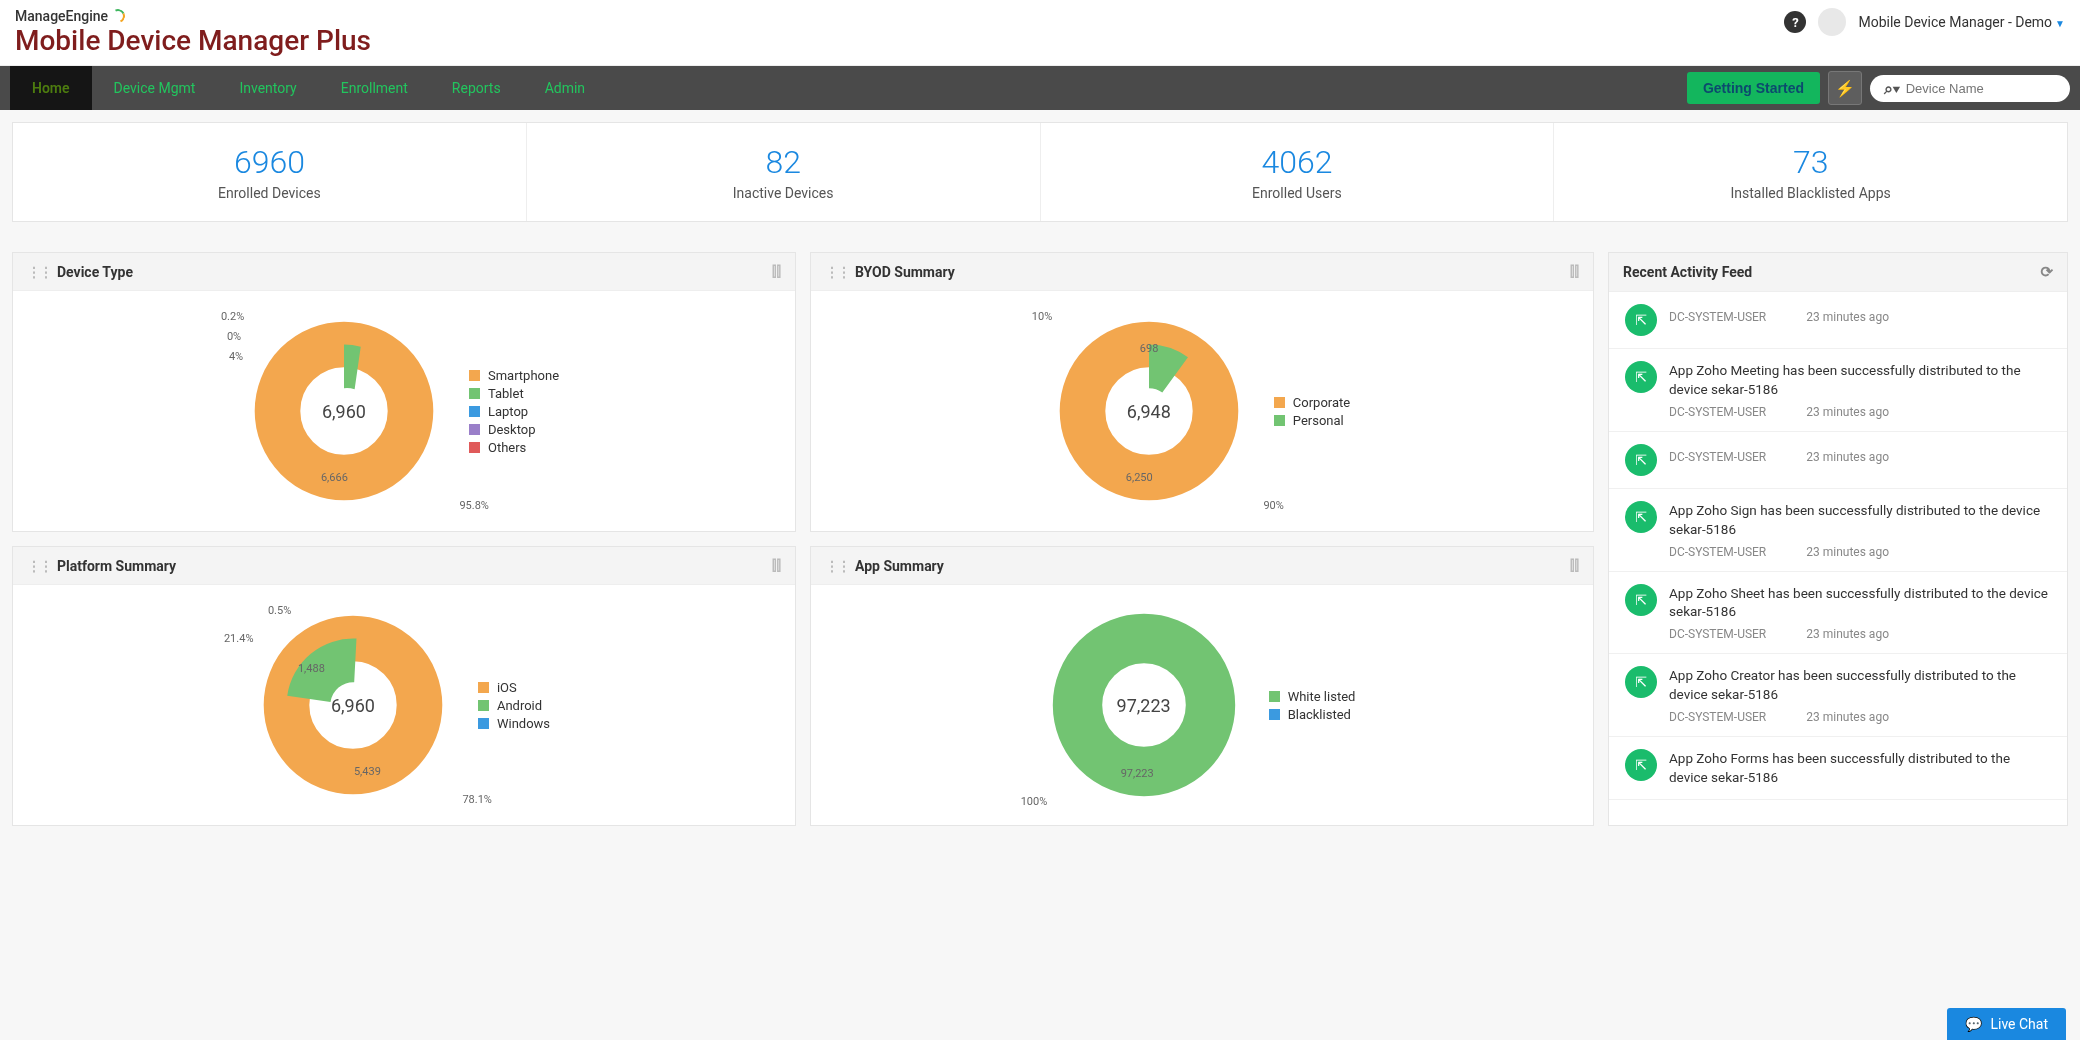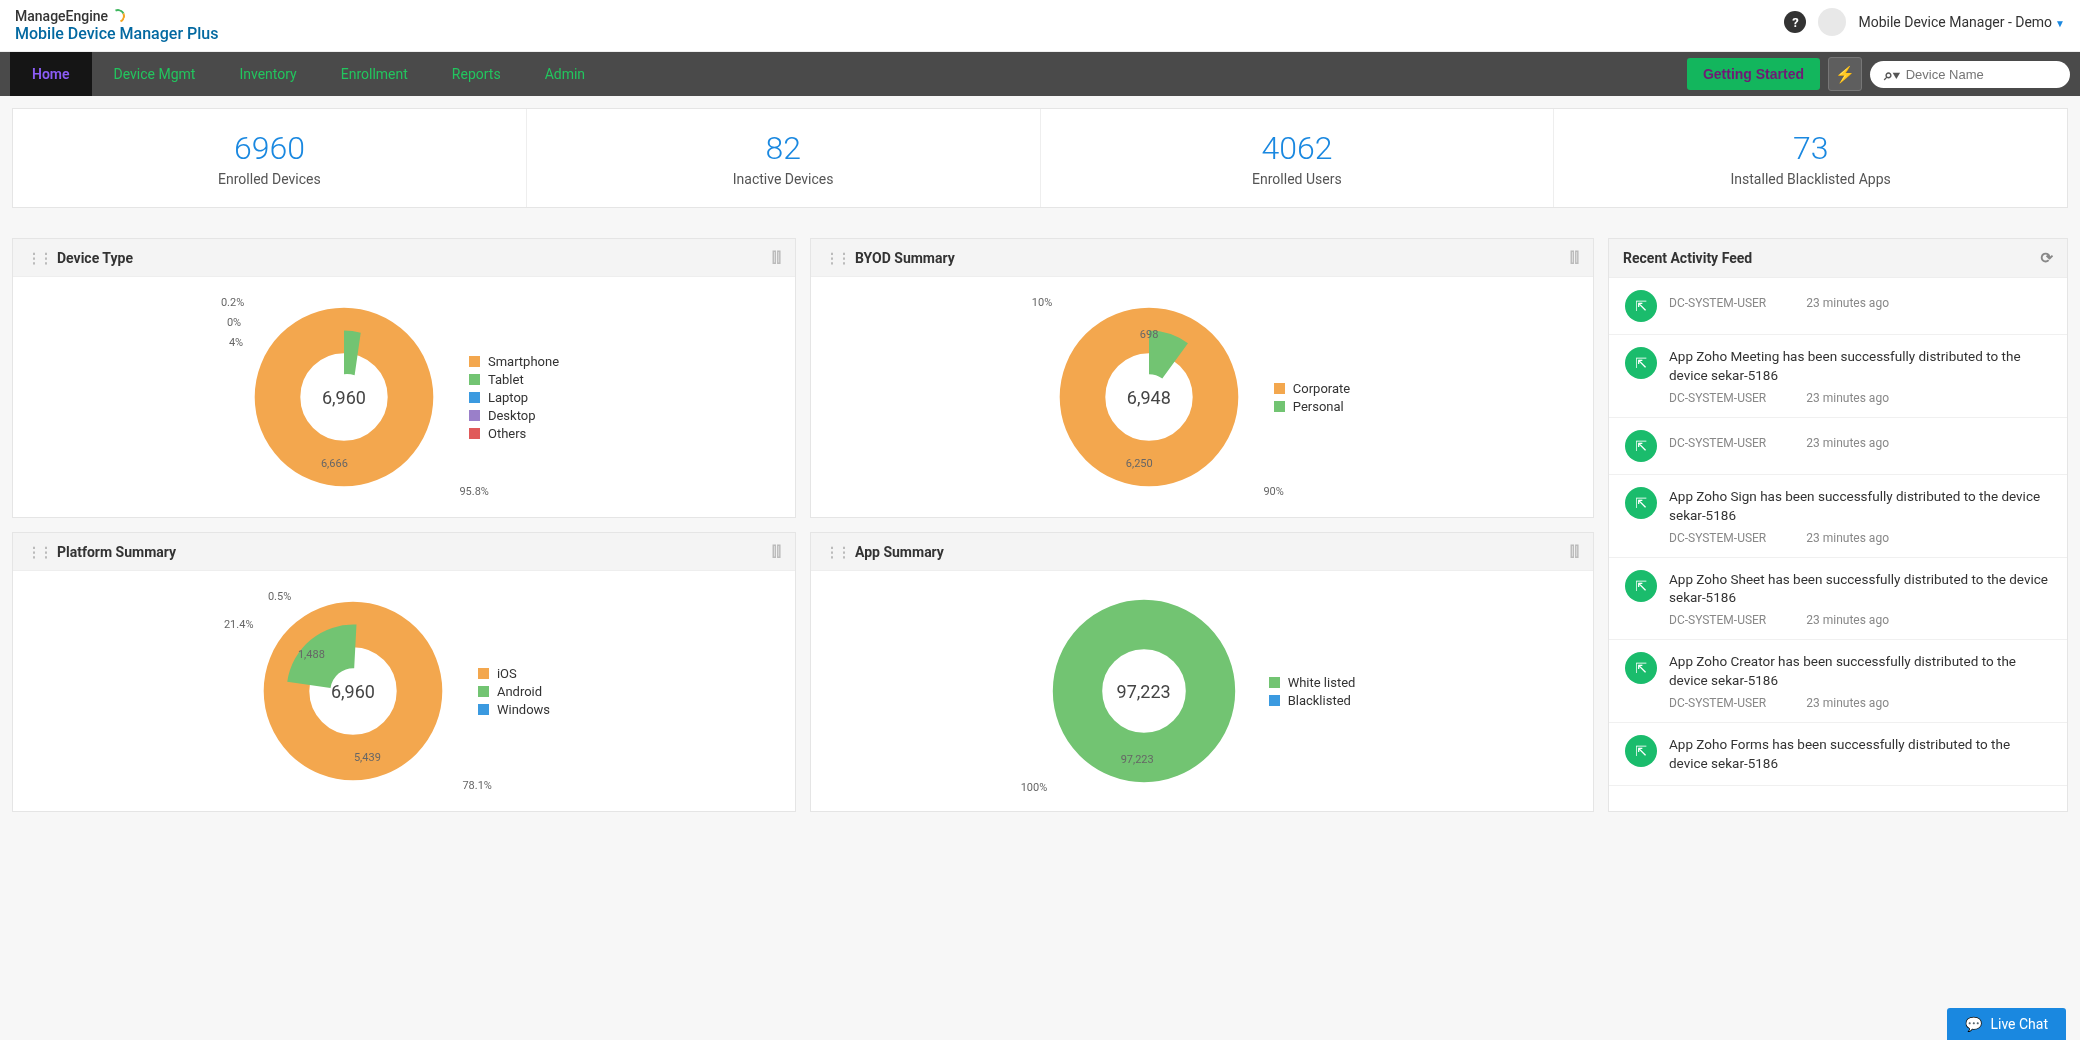--- a/index.html
+++ b/index.html
@@ -1,31 +1,31 @@
 <!DOCTYPE html>
 <html><head>
 <meta charset="utf-8">
 <style>
 * { box-sizing: border-box; margin: 0; padding: 0; }
 body { font-family: -apple-system, "Segoe UI", Roboto, Arial, sans-serif; background: #f7f7f7; color: #333; }
 .header { background: #fff; padding: 8px 15px; display: flex; justify-content: space-between; align-items: flex-start; border-bottom: 1px solid #eee; }
 .logo-area { display: flex; flex-direction: column; }
 .brand { font-size: 14px; font-weight: 500; color:#333; display:flex; align-items:center; gap:3px;}
 .brand .swoosh { width:14px; height:14px; border:2px solid transparent; border-top-color:#3fb65f; border-right-color:#f5a623; border-radius:50%; display:inline-block; transform:rotate(20deg);}
-.product { font-size: 16px; font-weight: 500; color: #0369a1; }
+.product { font-size: 28px; font-weight: 500; color: #7f1d1d; }
 .header-right { display: flex; align-items: center; gap: 12px; }
 .help-icon { width:22px; height:22px; border-radius:50%; background:#333; color:#fff; display:flex; align-items:center; justify-content:center; font-size:13px; font-weight:bold; cursor:pointer;}
 .avatar { width:28px; height:28px; border-radius:50%; background:#e8e8e8; display:inline-block;}
 .user-label { font-size:14px; cursor:pointer;}
 .caret-down { color:#1a88e0; font-size:10px; margin-left:3px;}
 .nav { background:#4a4a4a; display:flex; align-items:center; padding:0 10px; height:44px; }
 .nav-item { color:#22c55e; padding:0 22px; height:44px; display:flex; align-items:center; font-size:14px; cursor:pointer; }
-.nav-item.active { background:#151515; color:#8b5cf6; font-weight:600; }
+.nav-item.active { background:#151515; color:#4d7c0f; font-weight:600; }
 .nav-spacer { flex:1; }
-.btn-start { background:#13b65d; color:#701a75; border:none; padding:8px 16px; font-size:14px; font-weight:600; border-radius:3px; cursor:pointer; }
+.btn-start { background:#13b65d; color:#0c4a6e; border:none; padding:8px 16px; font-size:14px; font-weight:600; border-radius:3px; cursor:pointer; }
 .lightning { width:34px; height:34px; background:#5e5e5e; border:1px solid #777; display:flex; align-items:center; justify-content:center; margin:0 8px; cursor:pointer; color:#fff; border-radius:3px;}
 .search { background:#fff; border-radius:18px; padding:4px 14px; display:flex; align-items:center; gap:6px; width:200px; }
 .search input { border:none; outline:none; font-size:13px; flex:1; background:transparent;}
 .content { padding:12px; }
 .stats { background:#fff; border:1px solid #e5e5e5; display:flex; margin-bottom:30px; }
 .stat { flex:1; text-align:center; padding:20px 0; border-right:1px solid #eee; }
 .stat:last-child { border-right:none; }
 .stat-num { font-size:32px; color:#1a88e0; font-weight:300; }
 .stat-label { font-size:14px; color:#555; margin-top:4px; }
 .main-grid { display:grid; grid-template-columns: 1fr 1fr 460px; gap:14px; }

